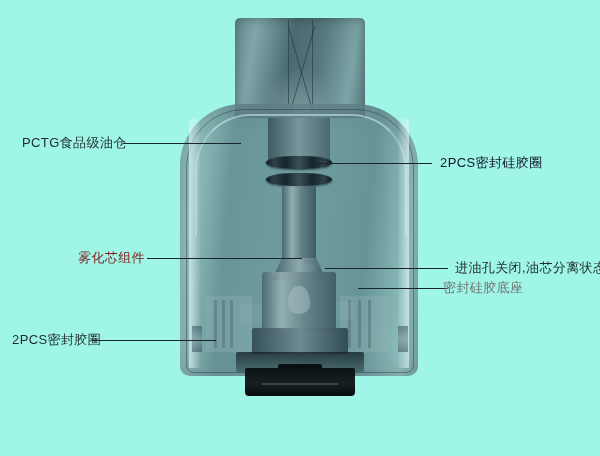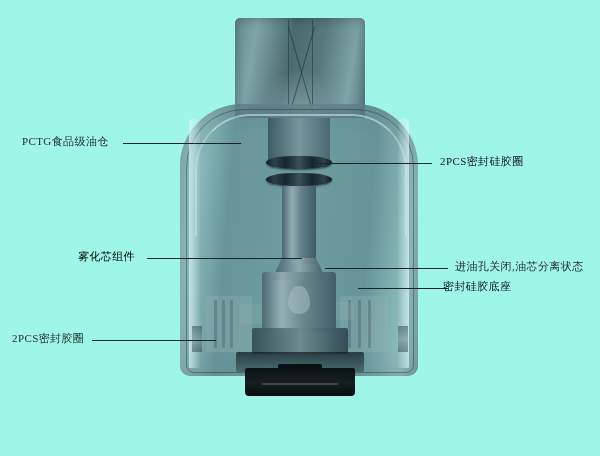--- a/index.html
+++ b/index.html
@@ -16,26 +16,25 @@
     position: relative;
     width: 600px;
     height: 456px;
     background: #9ff5e6;
     overflow: hidden;
   }
 
   
   .label {
     position: absolute;
-    font-size: 11px;
+    font-size: 13px;
     color: #1f2b2b;
     letter-spacing: 0.4px;
     white-space: nowrap;
     line-height: 1;
-    font-family: Liberation Serif, serif;
   }
   .label.right { text-align: left; }
   .label.left  { text-align: right; }
 
   .leader {
     position: absolute;
     height: 0;
     border-top: 1.6px solid #16262b;
   }
 
@@ -321,23 +320,23 @@
   <div class="leader" style="left:123px; top:143px; width:118px;"></div>
   <div class="leader" style="left:147px; top:258px; width:155px;"></div>
   <div class="leader" style="left:92px;  top:340px; width:124px;"></div>
 
   <div class="leader" style="left:310px; top:163px; width:122px;"></div>
   <div class="leader" style="left:325px; top:268px; width:123px;"></div>
   <div class="leader" style="left:358px; top:288px; width:90px;"></div>
 
   <div class="label left" style="left: 22px; top: 136px; color: rgb(31, 43, 43);">PCTG食品级油仓</div>
 
-  <div class="label left" style="left: 78px; top: 251px; color: #000000;">雾化芯组件</div>
+  <div class="label left" style="left: 78px; top: 251px; color: #7f1d1d;">雾化芯组件</div>
 
   <div class="label left" style="left: 12px; top: 333px; color: rgb(31, 43, 43);">2PCS密封胶圈</div>
 
   <div class="label right" style="left: 440px; top: 156px; color: #0f172a;">2PCS密封硅胶圈</div>
 
   <div class="label right" style="left: 455px; top: 261px; color: rgb(31, 43, 43);">进油孔关闭,油芯分离状态</div>
 
-  <div class="label right" style="left: 443px; top: 281px; color: #0f172a; text-align: center;">密封硅胶底座</div>
+  <div class="label right" style="left: 443px; top: 281px; color: #737373; text-align: center;">密封硅胶底座</div>
 
 </div>
 
 </body></html>

